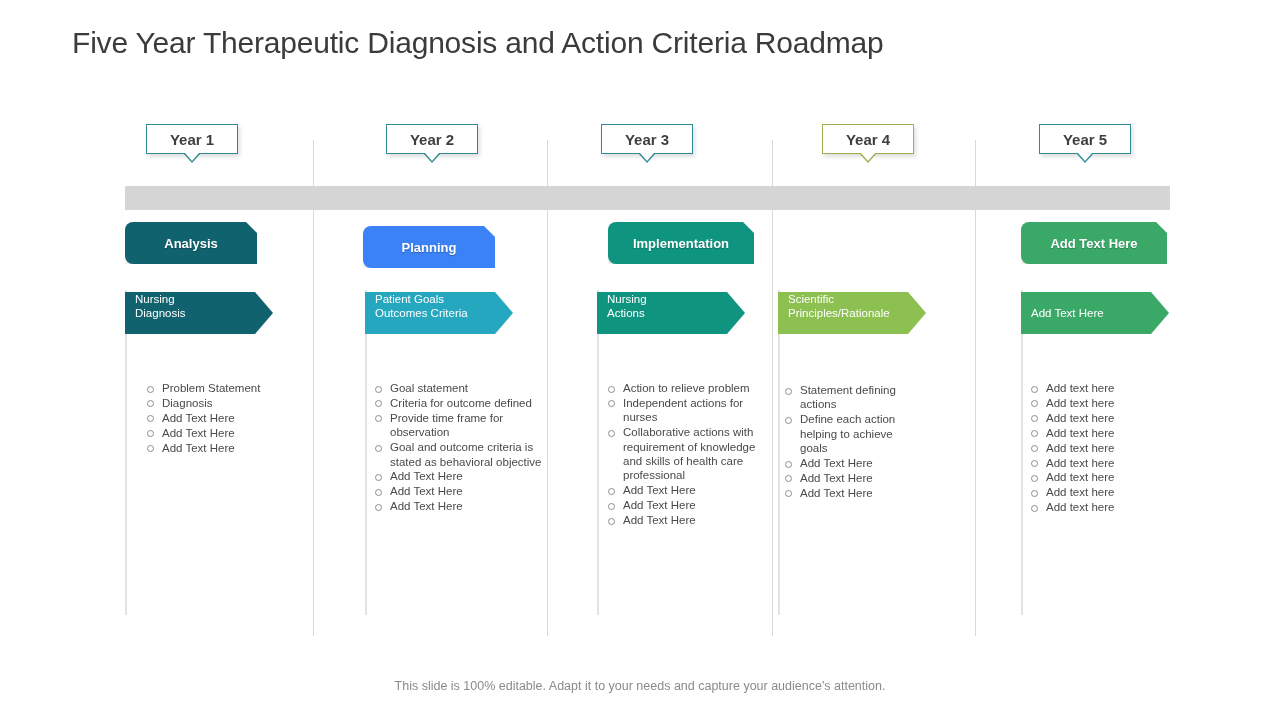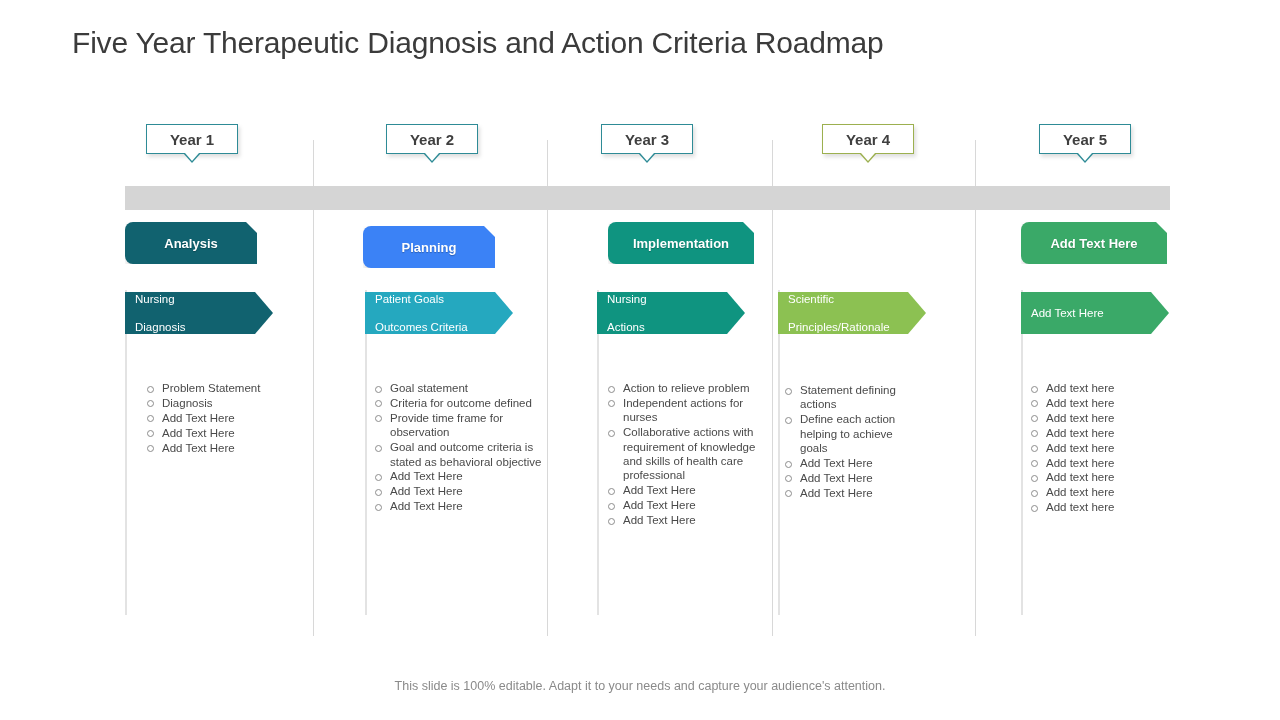--- a/index.html
+++ b/index.html
@@ -75,21 +75,21 @@
     filter: drop-shadow(2px 3px 3px rgba(0,0,0,0.22));
     text-shadow:0 1px 1px rgba(0,0,0,0.25);
     white-space:nowrap;
   }
   .phase.wide { width:146px; }
 
   
   .arrow {
     position:absolute;
     height:42px; width:148px;
-    display:flex; flex-direction:column; justify-content:space-between;
+    display:flex; flex-direction:column; justify-content:flex-start;
     padding-left:10px;
     color:#ffffff; font-size:11.5px; line-height:14px;
     clip-path: polygon(0 0, calc(100% - 18px) 0, 100% 50%, calc(100% - 18px) 100%, 0 100%);
   }
   .arrow span { display:block; white-space:nowrap; }
 
   
   .bullets {
     position:absolute;
     width:175px;

